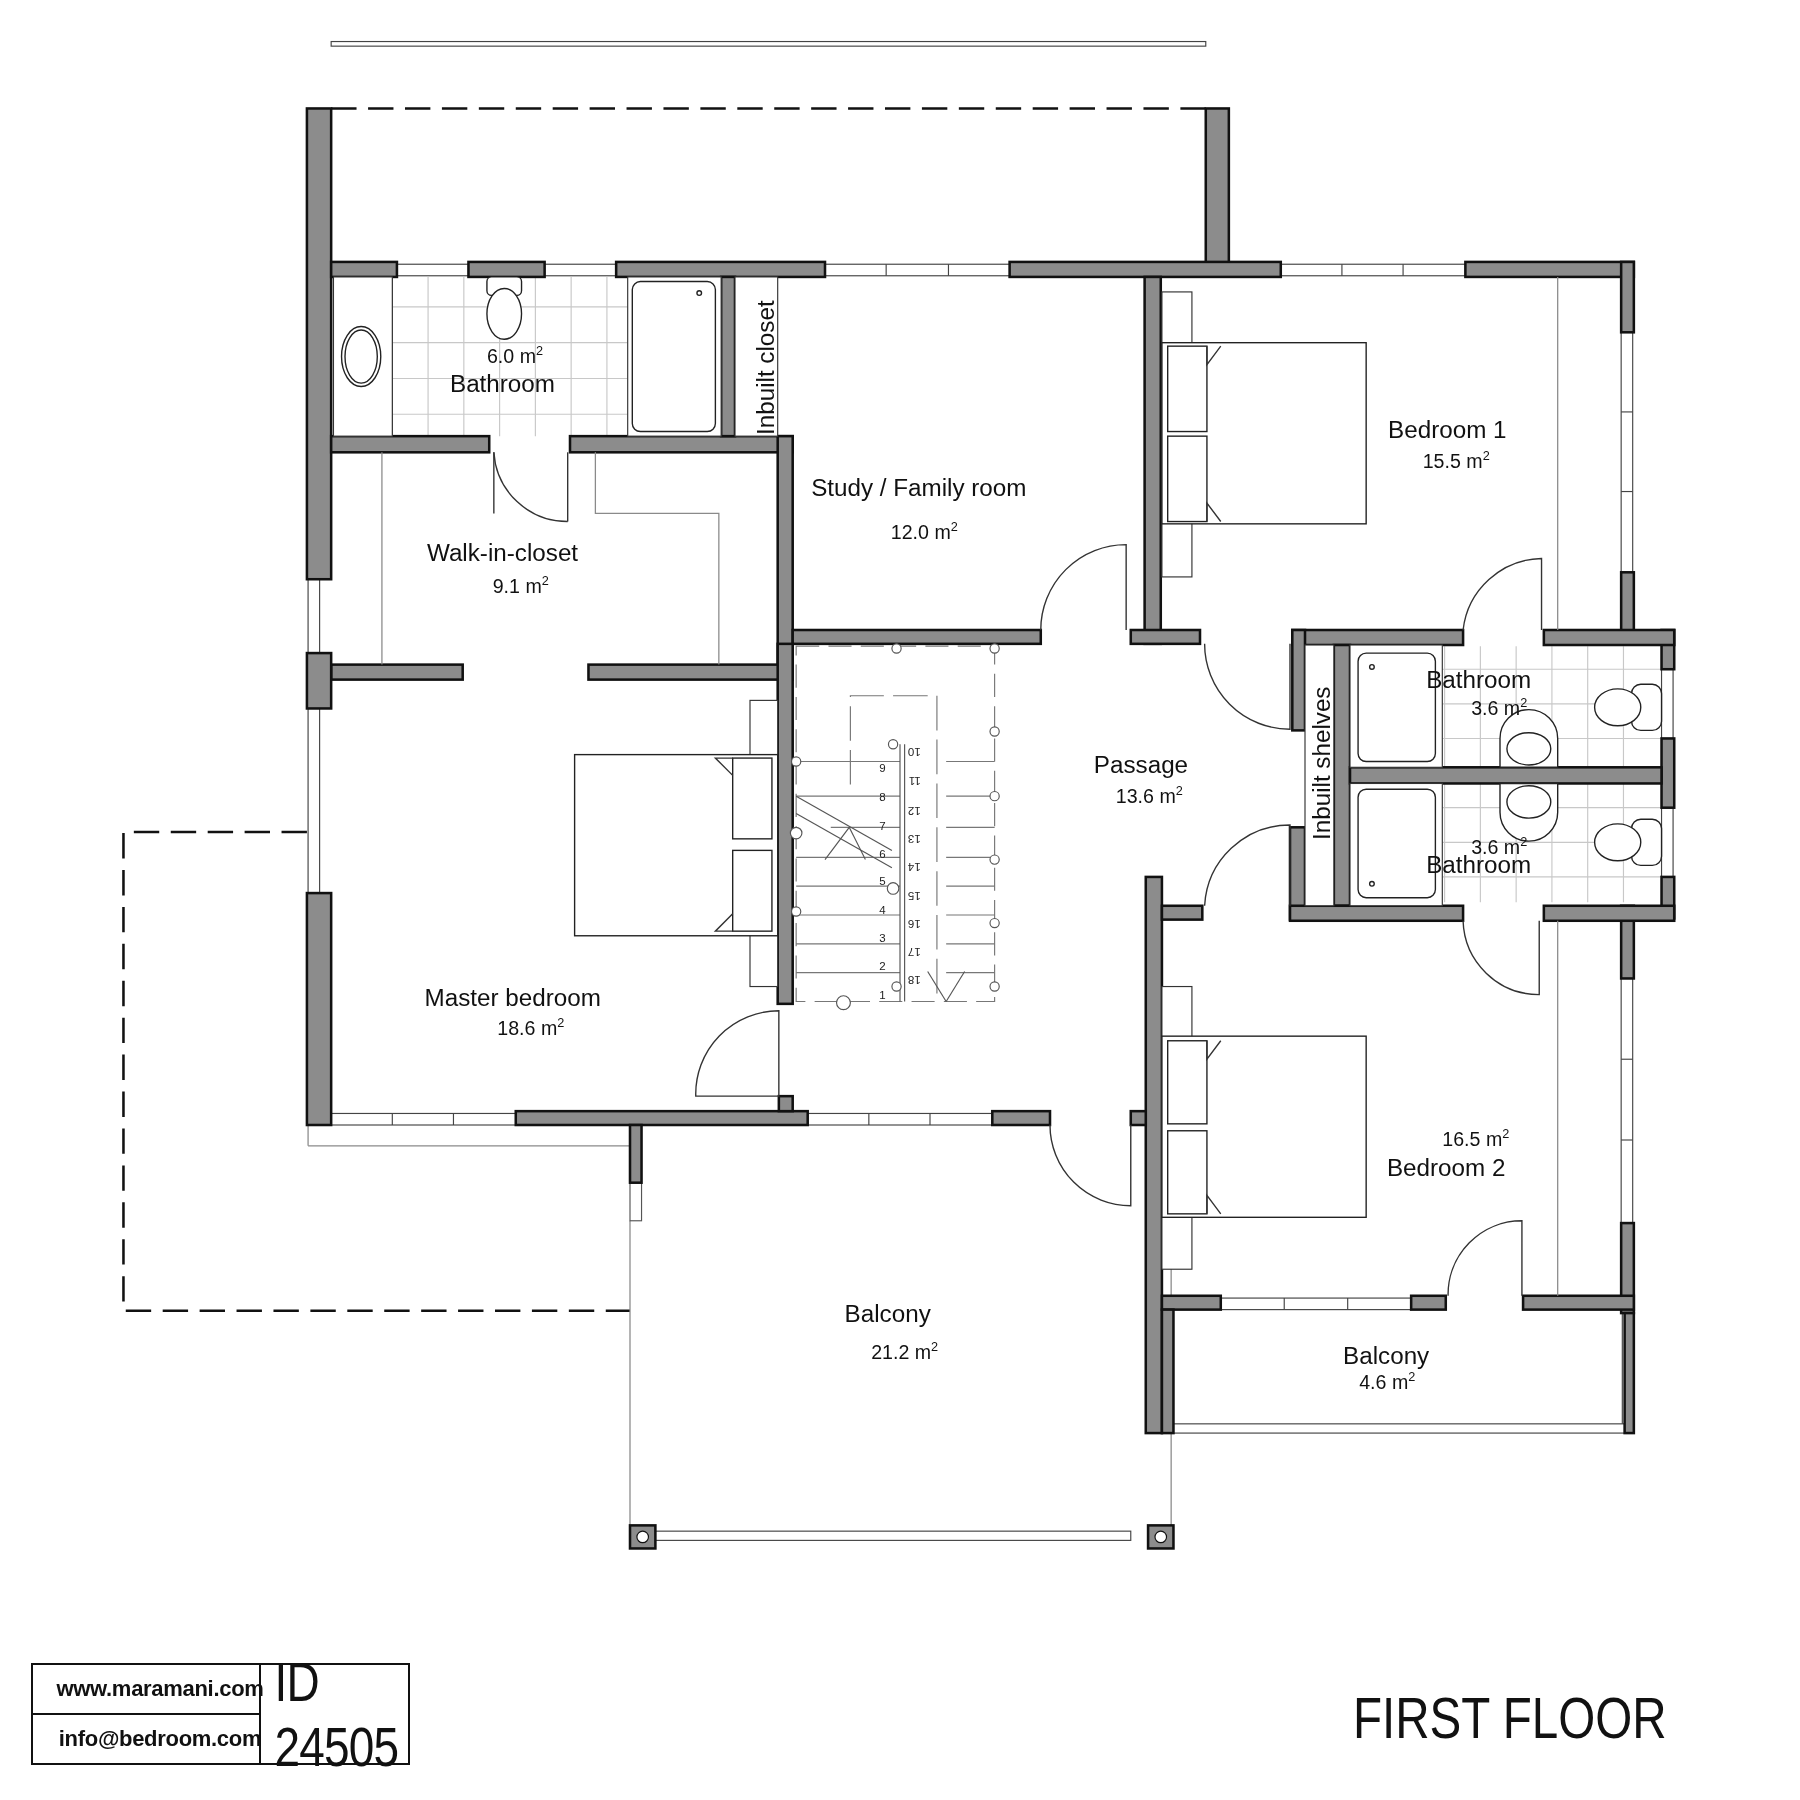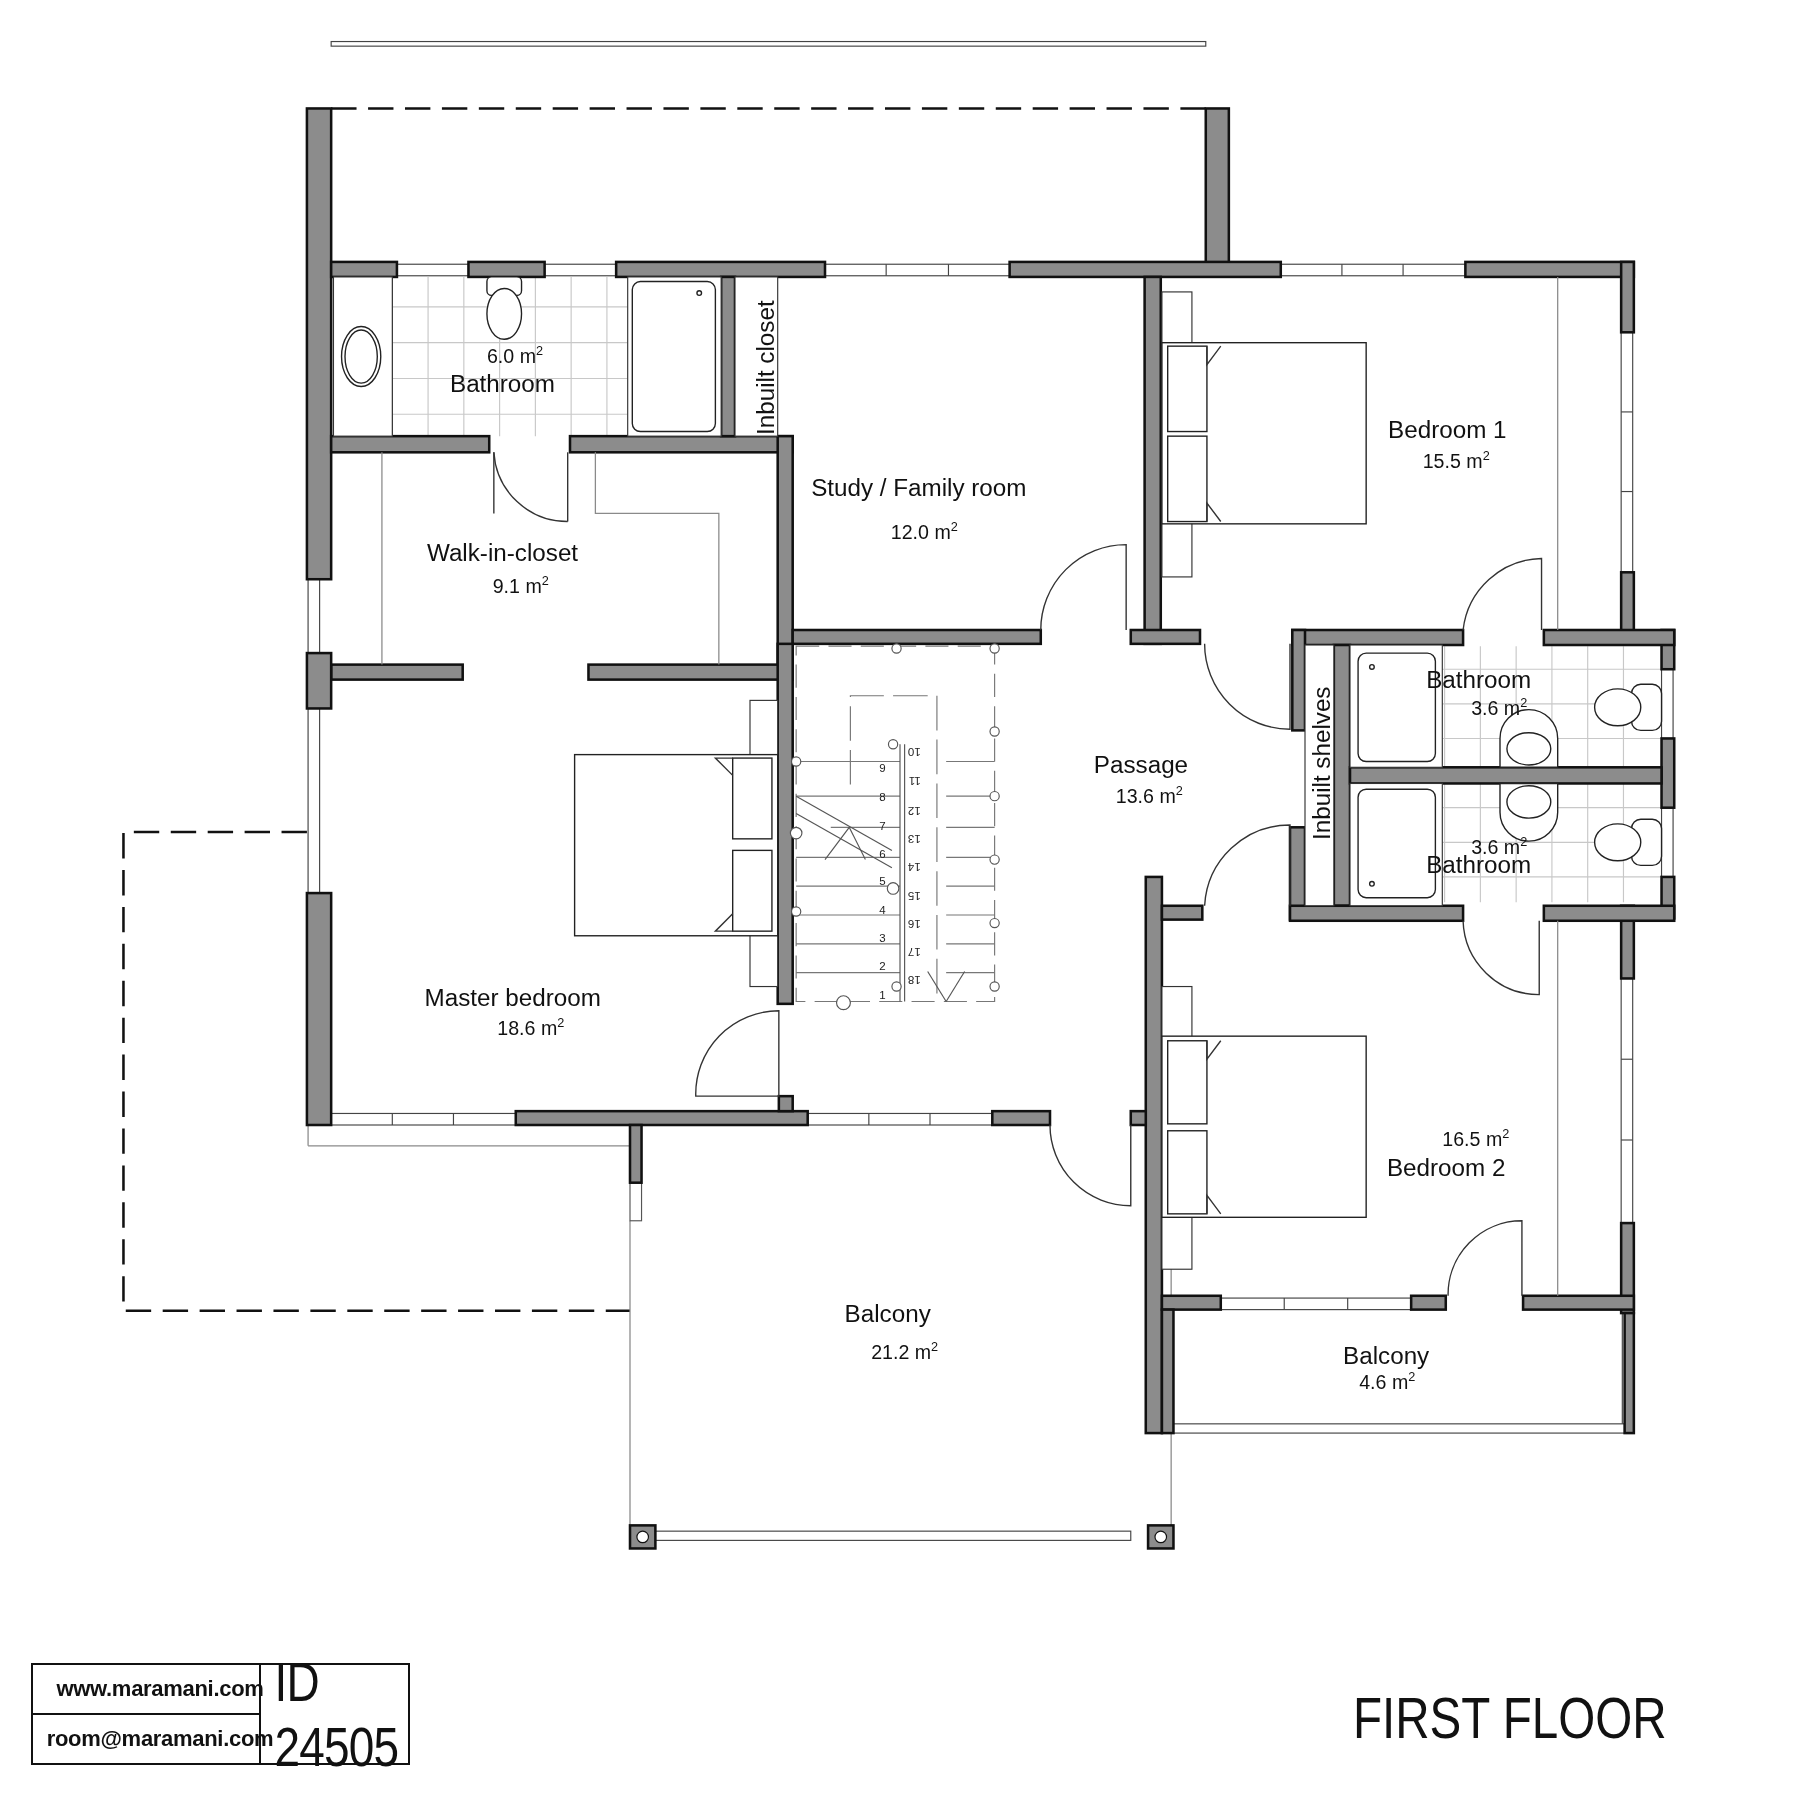--- a/index.html
+++ b/index.html
@@ -351,18 +351,18 @@
 
     <text class="room-label" x="1164" y="1182">Balcony</text>
     <text class="area-label" x="1178" y="1204"><tspan>4.6 m</tspan><tspan class="sup" dy="-7">2</tspan></text>
   </g>
 </svg>
 </div>
 
 <div id="title-block">
   <div id="tb-left">
     <div class="tb-cell">www.maramani.com</div>
-    <div class="tb-cell">room@maramani.com</div>
+    <div class="tb-cell">info@bedroom.com</div>
   </div>
   <div id="tb-id">ID 24505</div>
 </div>
 
 <div id="floor-title">FIRST FLOOR</div>
 
 </body></html>

